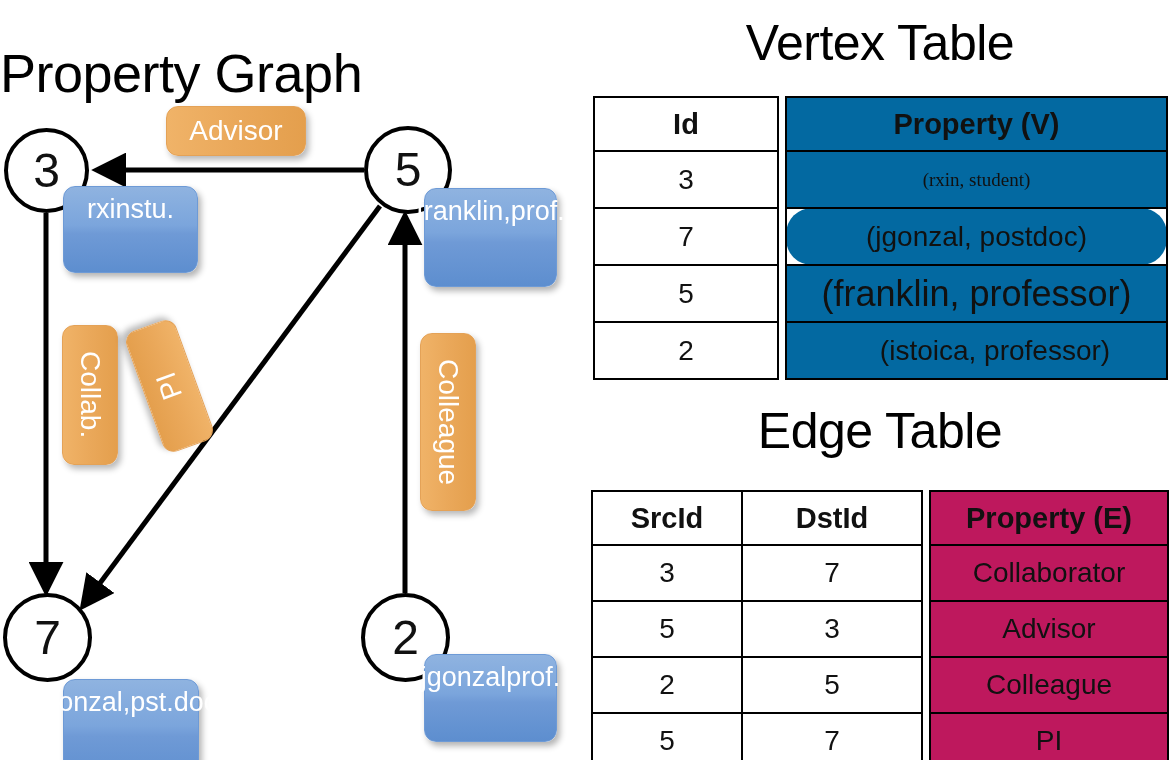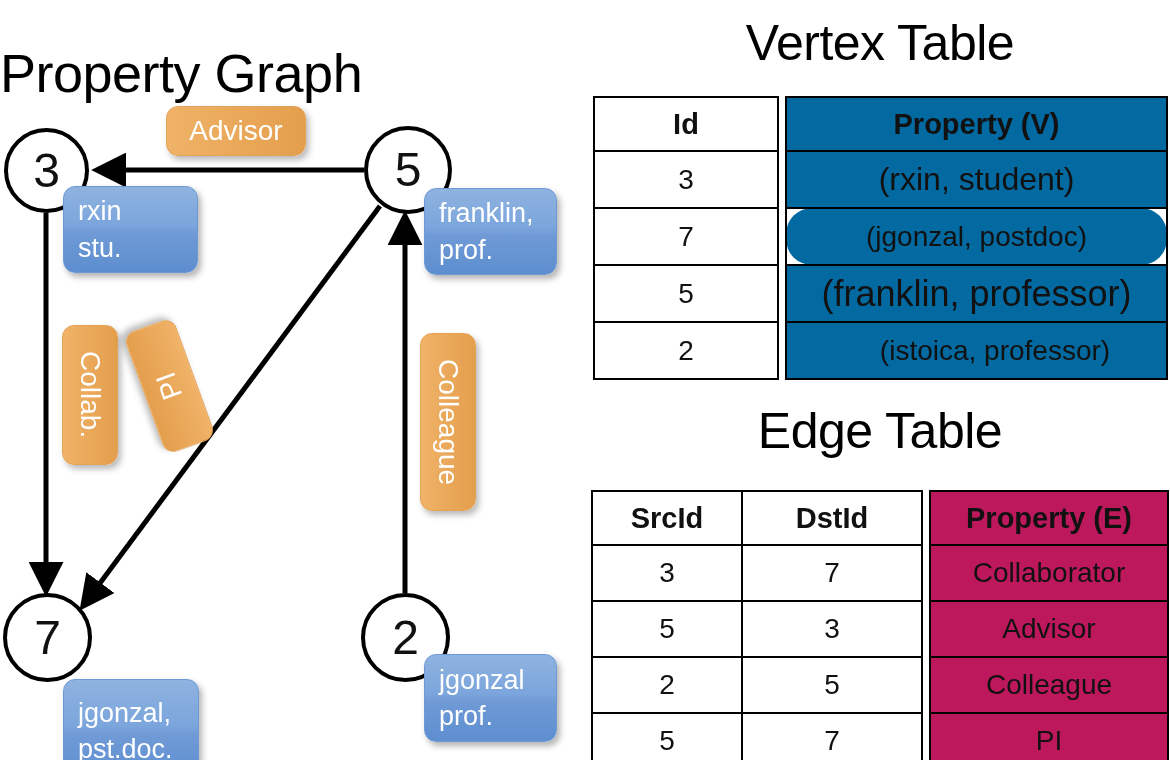--- a/index.html
+++ b/index.html
@@ -79,21 +79,21 @@
   }
 
   .prop-box {
     position: absolute;
     box-sizing: border-box;
     border-radius: 12px;
     color: #ffffff;
     z-index: 4;
     box-shadow: 3px 4px 6px rgba(0,0,0,0.30);
     display: flex;
-    flex-direction: column;
+    flex-direction: row;
     justify-content: center;
     padding: 4px 14px;
   }
   .prop-box.blue {
     background: linear-gradient(to bottom, #8fb3e0 0%, #7ba5dc 45%, #6f9ad6 55%, #5d8ecf 100%);
     border: 1px solid #6d9ad6;
     font-size: 27px;
     line-height: 1.34;
   }
   .prop-box.blue span { display: block; }
@@ -175,21 +175,21 @@
     <div class="node-circle" style="left:4px;  top:128px; width:85px;  height:85px;">3</div>
     <div class="node-circle" style="left:364px; top:126px; width:88px;  height:88px;">5</div>
     <div class="node-circle" style="left:3px;  top:593px; width:89px;  height:89px;">7</div>
     <div class="node-circle" style="left:361px; top:593px; width:89px;  height:89px;">2</div>
 
     <div class="prop-box blue" style="left:63px; top:186px; width:135px; height:87px;">
       <span>rxin</span>
       <span>stu.</span>
     </div>
 
-    <div class="prop-box blue" style="left:424px; top:188px; width:133px; height:87px;">
+    <div class="prop-box blue" style="left:424px; top:188px; width:133px; height:99px;">
       <span>franklin,</span>
       <span>prof.</span>
     </div>
 
     <div class="prop-box blue" style="left:63px; top:679px; width:136px; height:104px;">
       <span>jgonzal,</span>
       <span>pst.doc.</span>
     </div>
 
     <div class="prop-box blue" style="left:424px; top:654px; width:133px; height:88px;">
@@ -216,21 +216,21 @@
     </colgroup>
     <tbody>
       <tr>
         <th class="hdr" style="height:52px; font-size:29px;">Id</th>
         <td class="col-gap"></td>
         <th class="hdr fill-blue" style="height:52px; font-size:29px;">Property (V)</th>
       </tr>
       <tr>
         <td style="height:55px; font-size:28px;">3</td>
         <td class="col-gap"></td>
-        <td class="fill-blue" style="height:55px; font-size:32px;">(rxin, student)</td>
+        <td class="fill-blue" style="height:55px; font-size:19px;font-family:Liberation Serif, serif;">(rxin, student)</td>
       </tr>
       <tr>
         <td style="height:55px; font-size:28px;">7</td>
         <td class="col-gap"></td>
         <td class="fill-blue" style="height:55px; font-size:28px;border-radius:26px;">(jgonzal, postdoc)</td>
       </tr>
       <tr>
         <td style="height:55px; font-size:28px;">5</td>
         <td class="col-gap"></td>
         <td class="fill-blue" style="height:55px; font-size:36px;">(franklin, professor)</td>

